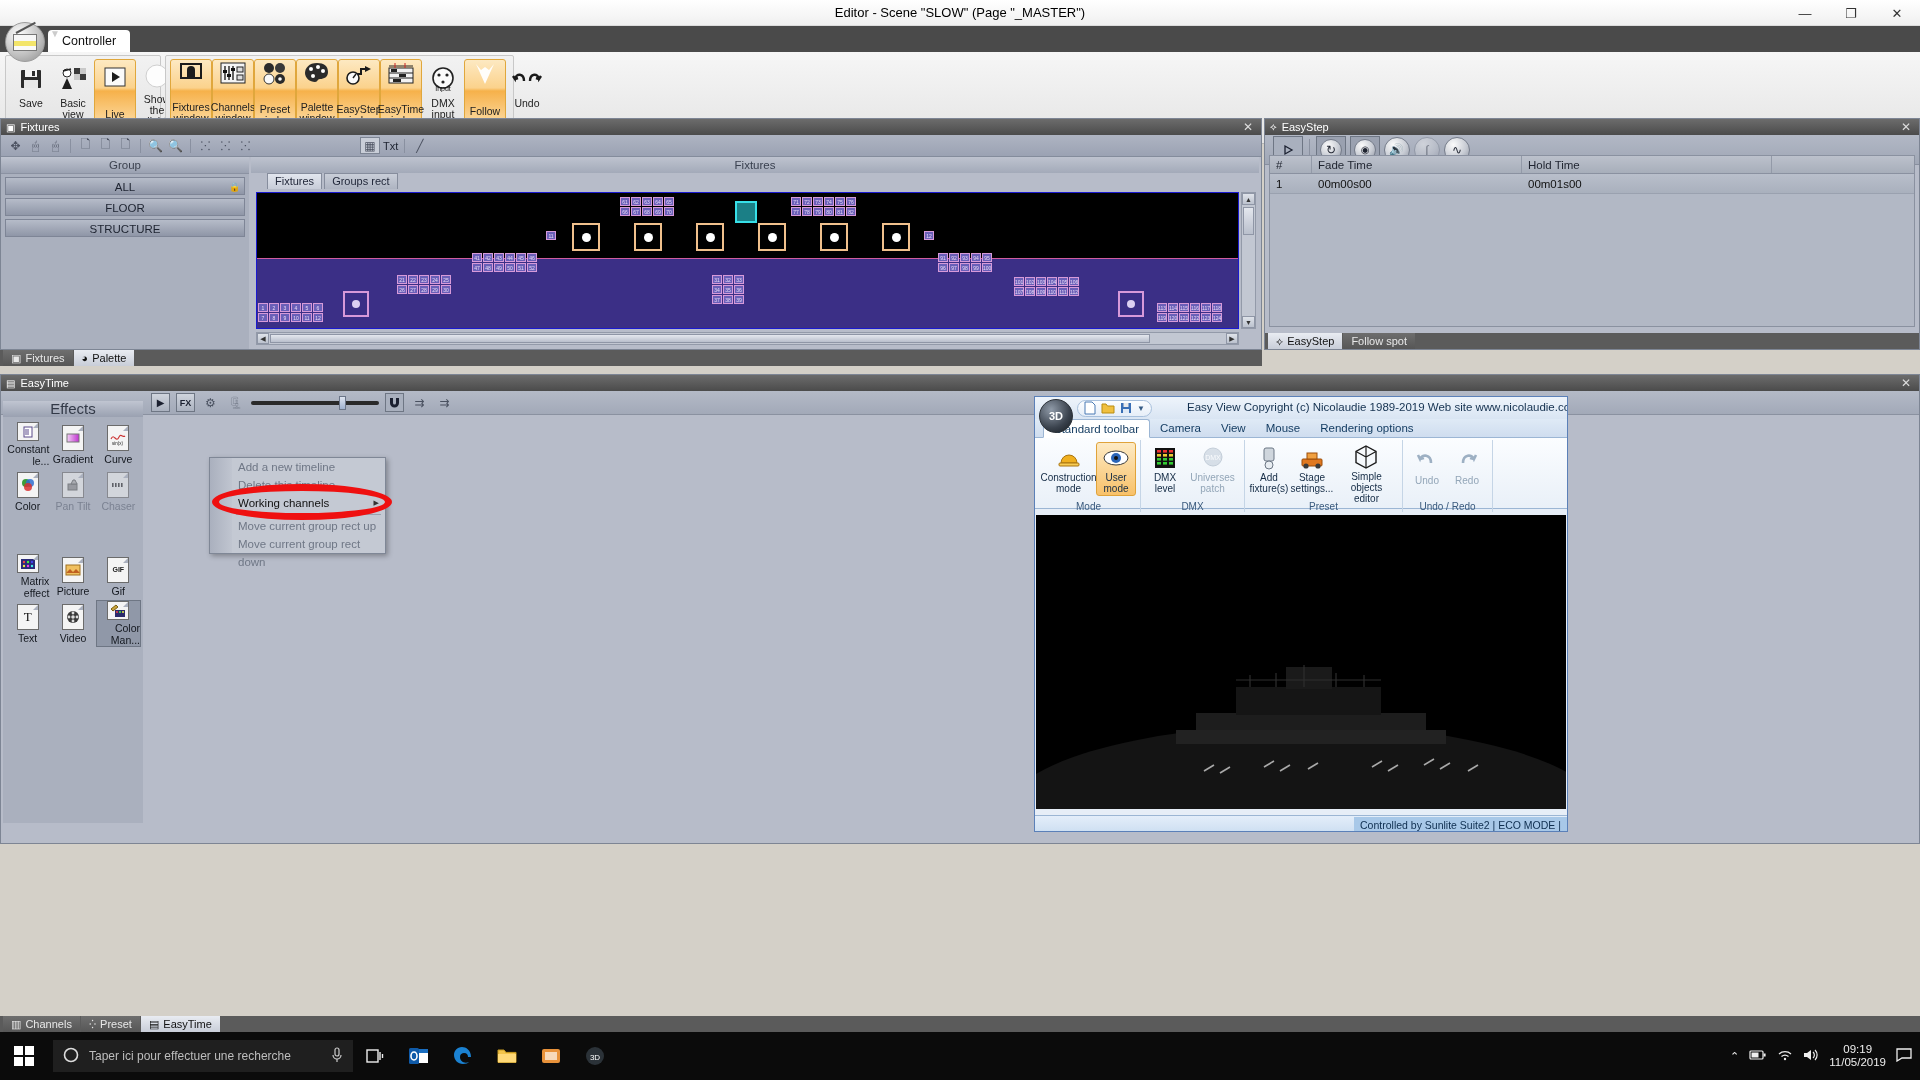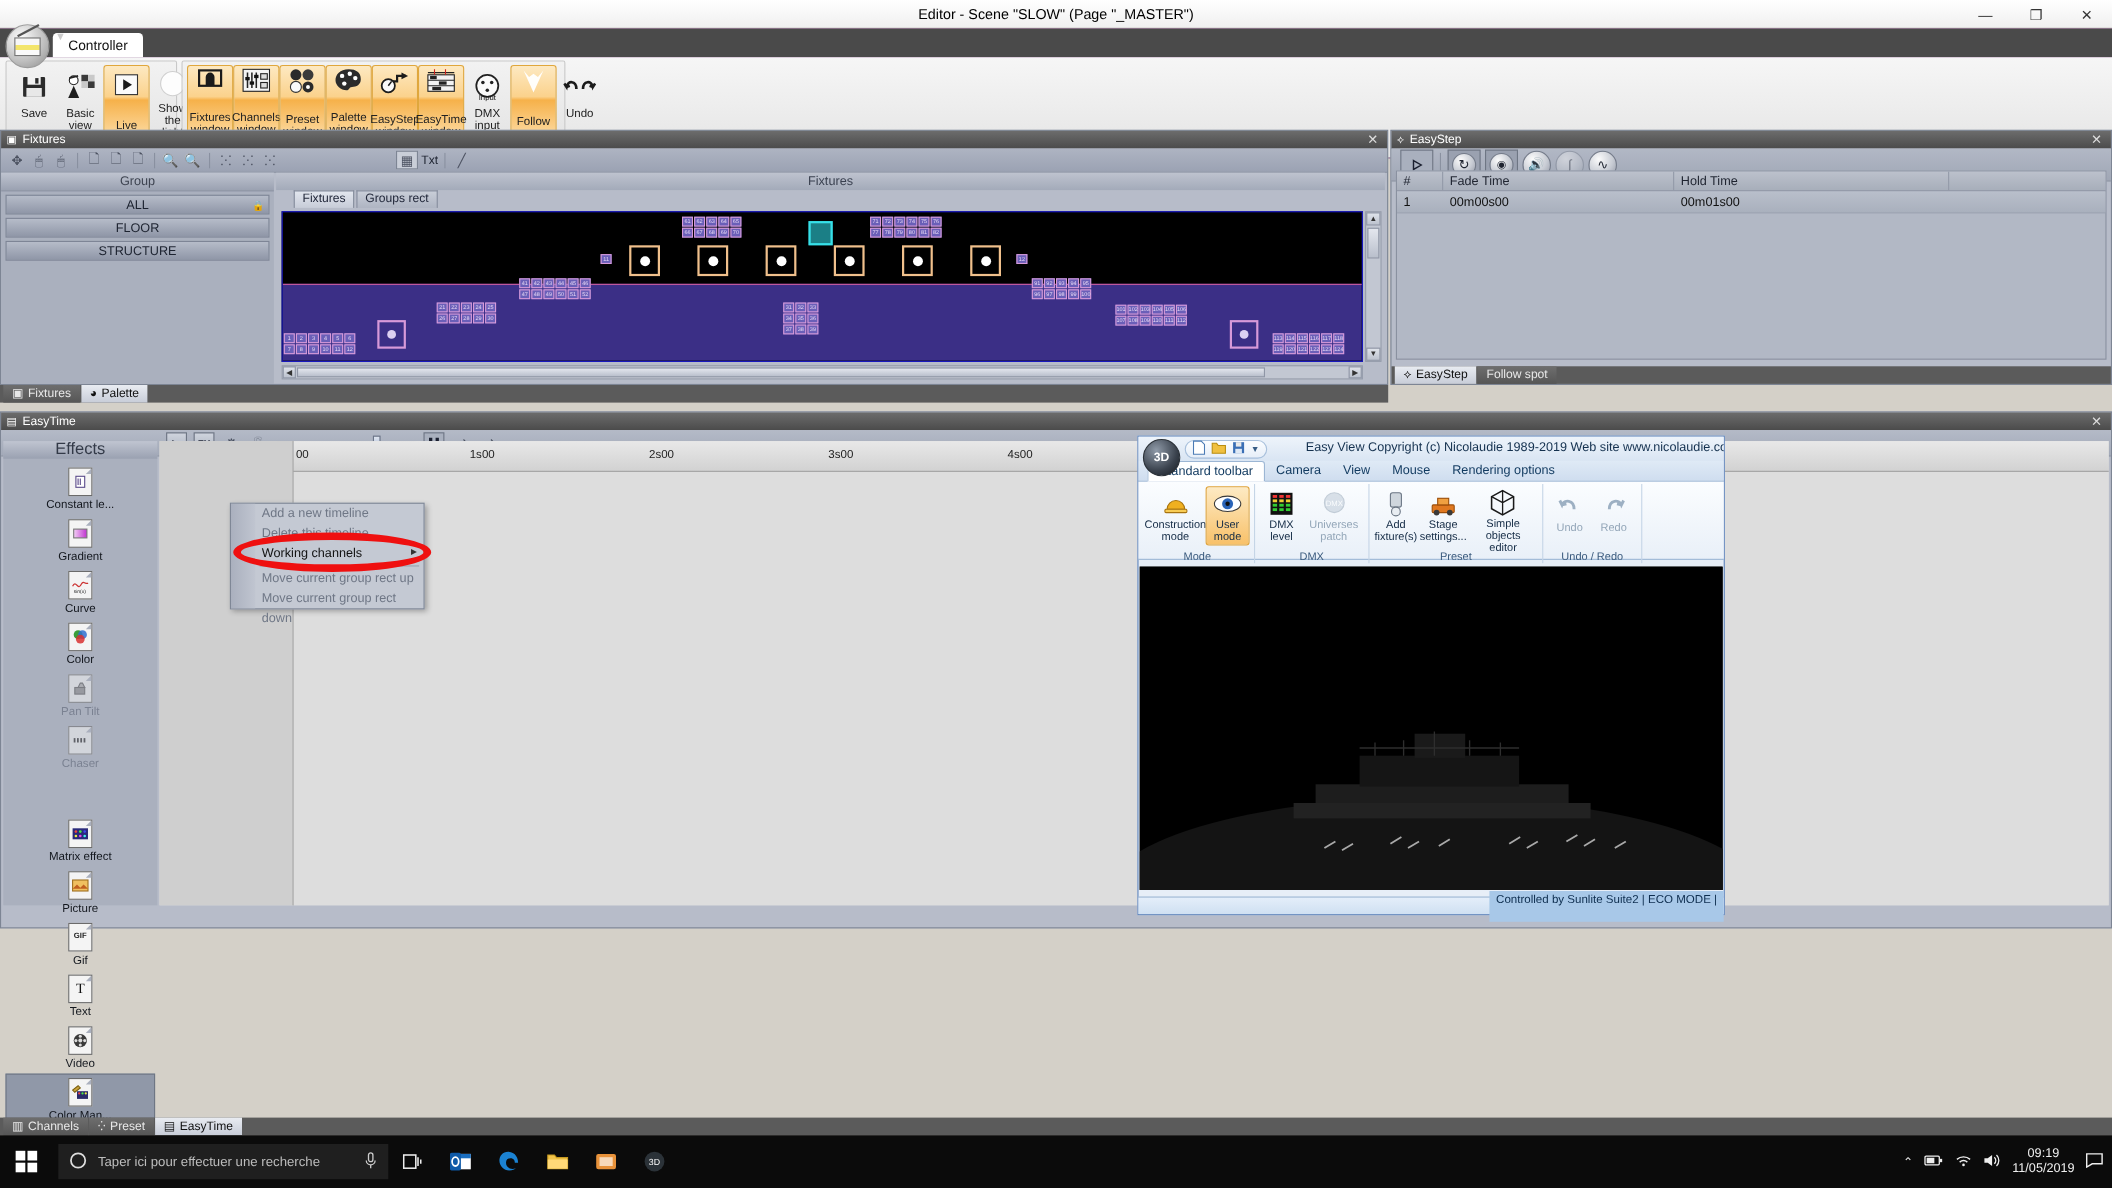--- a/index.html
+++ b/index.html
@@ -198,21 +198,21 @@
   .et-plain { width:19px;height:19px; display:flex;align-items:center;justify-content:center;
      font-size:12px; color:#4a5160;}
   #et-slider { width:128px; height:10px; position:relative; }
   #et-slider .track { position:absolute; left:0; right:0; top:3px; height:4px; background:#2a2a2a; border-radius:2px;}
   #et-slider .knob { position:absolute; left:88px; top:-2px; width:7px; height:14px;
      background:linear-gradient(#dfe5f0,#9fb1cf); border:1px solid #6b7588;}
 
   #et-effects { position:absolute; left:2px; top:26px; width:140px; bottom:20px; background:#aab0be;}
   .effhdr { height:16px; background:linear-gradient(#c0c5d1,#9aa1b1); text-align:center;
      font-size:15px; color:#333a48; line-height:16px;}
-  .effgrid { display:grid; grid-template-columns:1fr; padding:4px 2px;text-align:right; }
+  .effgrid { display:grid; grid-template-columns:1fr 1fr 1fr; padding:4px 2px;text-align:right; }
   .effcell { height:47px; display:flex;flex-direction:column;align-items:center;justify-content:center;
      font-size:10.5px; color:#14181f; border:1px solid transparent; }
   .effcell.sel { background:#9098a8; border:1px solid #6e7684;}
   .effcell.dis { color:#7b8292; }
   .effcell .eic {
     width:22px;height:26px;background:#f4f4f4;border:1px solid #6b6b6b; margin-bottom:2px;
     position:relative; display:flex;align-items:center;justify-content:center; font-size:8px; overflow:hidden;
   }
   .effcell .eic::after{content:"";position:absolute;right:-1px;top:-1px;border-width:0 0 6px 6px;
      border-style:solid;border-color:transparent transparent #aab0be transparent;}
@@ -269,21 +269,21 @@
      align-items:center; justify-content:flex-start; font-size:10px; color:#142b45;
      text-align:center; line-height:11px; border:1px solid transparent; border-radius:3px;}
   .evbtn.active { background:linear-gradient(#fde9c2,#f8c濃); background:linear-gradient(#fdeac4,#f8c169);
      border:1px solid #e0a33a;}
   .evbtn.dim { color:#93a6b8; }
   .evbtn .evic { height:30px; display:flex;align-items:center;justify-content:center; margin-bottom:1px;}
   #ev-view { position:absolute; left:1px; top:118px; right:1px; bottom:22px; background:#000; overflow:hidden;}
   #ev-status { position:absolute; left:0; bottom:0; width:100%; height:16px;
      background:linear-gradient(#e4eefa,#cfe0f2); border-top:1px solid #9cb6d4;
      display:flex; align-items:center; justify-content:flex-end; font-size:10.5px; color:#0e2e4f;}
-  #ev-status .sbhi { background:#a8c8e8; padding:0 6px; height:28px; line-height:16px;}
+  #ev-status .sbhi { background:#a8c8e8; padding:0 6px; height:14px; line-height:16px;}
 
   
   #taskbar { left:0; top:1032px; width:1920px; height:48px; background:#0b0b0b; display:flex; align-items:center;}
   #startbtn { width:48px;height:48px; display:flex;align-items:center;justify-content:center;}
   #tb-search { width:300px; height:32px; background:#1f1f1f; margin-left:5px;
      display:flex; align-items:center; gap:10px; padding:0 10px; color:#bdbdbd; font-size:12px;}
   .tb-ico { width:44px;height:48px; display:flex;align-items:center;justify-content:center; font-size:16px; color:#eaeaea;}
   #tray { margin-left:auto; display:flex; align-items:center; gap:10px; padding-right:8px; color:#eee; font-size:11px;}
   #clock { text-align:center; line-height:13px; font-size:11.5px;}
 </style>
@@ -887,34 +887,20 @@
               <circle cx="10" cy="8" r="1" fill="#4e4"></circle>
               <circle cx="13" cy="8" r="1" fill="#ee4"></circle>
               <path d="M1 5 l5-4 2 2 -5 4Z" fill="#c9a23a" stroke="#7a5f10"></path>
             </svg>
         </span>
         <span>Color Man...</span>
       </div>
     </div>
   </div>
 
-  <div id="et-timeline">
-    <div id="tl-gutter"></div>
-    <div id="tl-scrollbar">
-      <div class="sb-thumb" style="position:absolute;left:0;top:0;width:1250px;height:8px;"></div>
-    </div>
-    <div id="tl-ruler">
-      <span class="ticklbl" style="left:2px">00</span>
-      <span class="ticklbl" style="left:160px">1s00</span>
-      <span class="ticklbl" style="left:323px">2s00</span>
-      <span class="ticklbl" style="left:486px">3s00</span>
-      <span class="ticklbl" style="left:649px">4s00</span>
-    </div>
-    <div id="tl-body"></div>
-  </div>
 </div>
 
 <div id="ctxmenu">
   <div class="strip"></div>
   <div class="ctxitem">Add a new timeline</div>
   <div class="ctxitem">Delete this timeline</div>
   <div class="ctxitem enabled hasarrow">Working channels</div>
   <div class="ctxsep"></div>
   <div class="ctxitem">Move current group rect up</div>
   <div class="ctxitem">Move current group rect down</div>

